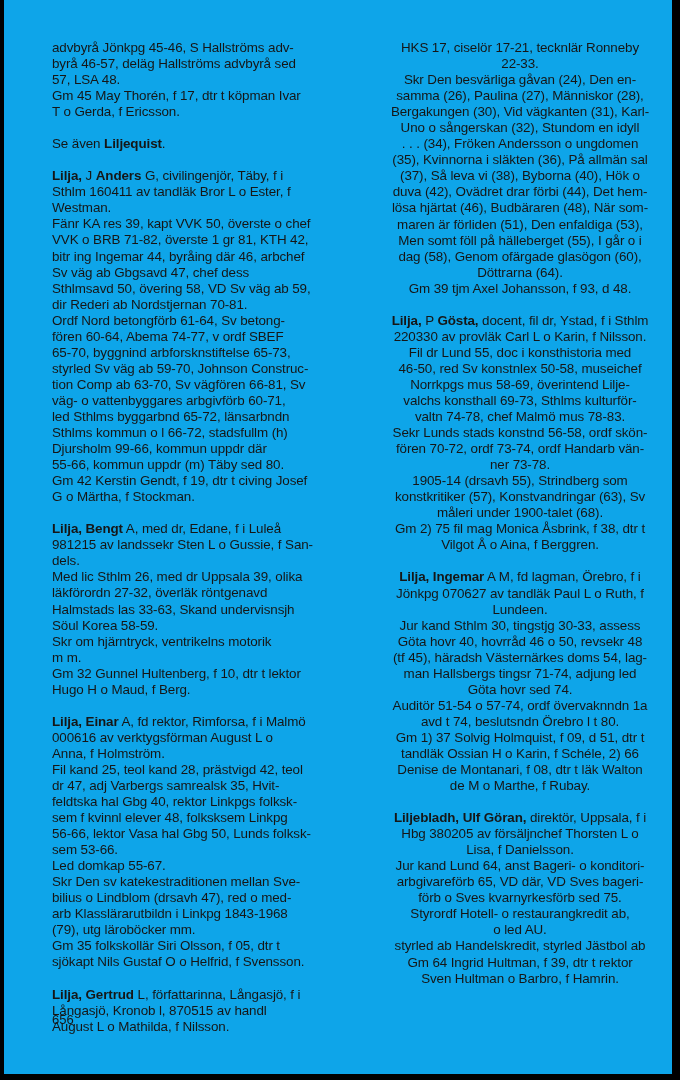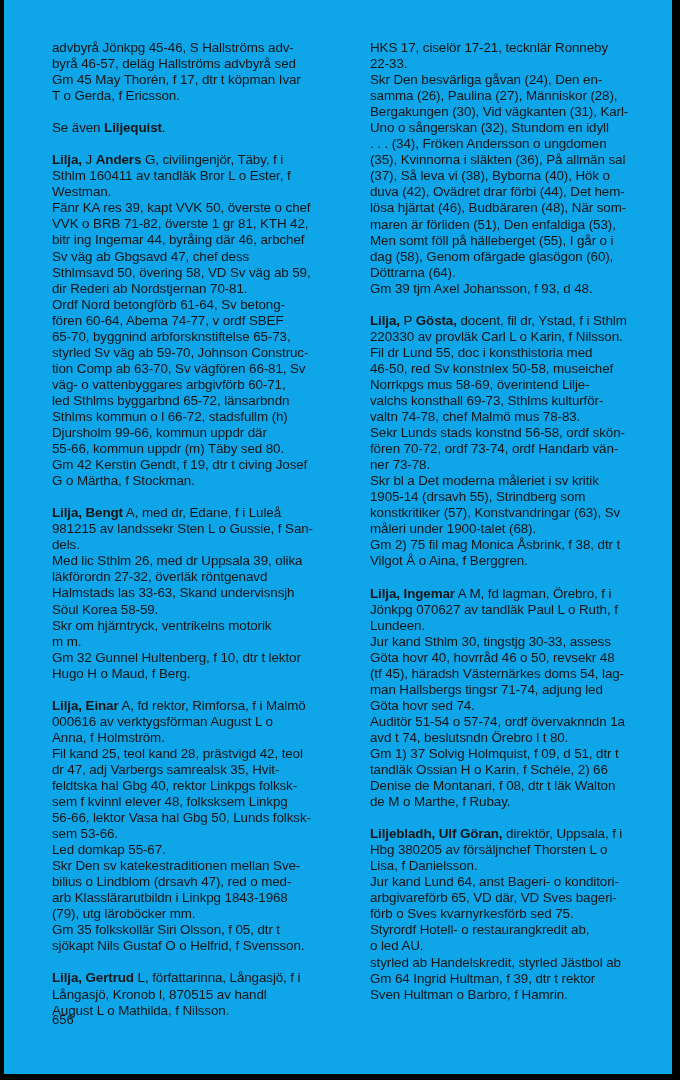--- a/index.html
+++ b/index.html
@@ -17,39 +17,40 @@
   }
   .col {
     position: absolute;
     top: 40px;
     font-size: 13.4px;
     line-height: 16.05px;
     color: #161616;
     letter-spacing: -0.1px;
   }
   .col.left { left: 48px; width: 285px; }
-  .col.right { left: 366px; width: 300px; }
+  .col.right { left: 366px; width: 300px; text-align: center; }
   .entry { margin: 0 0 16px 0; }
   .line { display: block; white-space: nowrap; }
   b { font-weight: bold; }
   .pagenum {
     position: absolute;
     left: 48px; top: 1012px;
     font-size: 13px; color: #161616;
   }
 </style>
 </head>
 <body>
 
 <div class="page">
 
   <div class="col left">
     <div class="entry">
       <span class="line">advbyrå Jönkpg 45-46, S Hallströms adv-</span>
       <span class="line">byrå 46-57, deläg Hallströms advbyrå sed</span>
+      <span class="line">57, LSA 48.</span>
       <span class="line">Gm 45 May Thorén, f 17, dtr t köpman Ivar</span>
       <span class="line">T o Gerda, f Ericsson.</span>
     </div>
 
     <div class="entry">
       <span class="line"><span>Se även </span><b>Liljequist</b><span>.</span></span>
     </div>
 
     <div class="entry">
       <span class="line"><b>Lilja,</b><span> J </span><b>Anders</b><span> G, civilingenjör, Täby, f i</span></span>
@@ -139,21 +140,20 @@
       <span class="line"><b>Lilja,</b><span> P </span><b>Gösta,</b><span> docent, fil dr, Ystad, f i Sthlm</span></span>
       <span class="line">220330 av provläk Carl L o Karin, f Nilsson.</span>
       <span class="line">Fil dr Lund 55, doc i konsthistoria med</span>
       <span class="line">46-50, red Sv konstnlex 50-58, museichef</span>
       <span class="line">Norrkpgs mus 58-69, överintend Lilje-</span>
       <span class="line">valchs konsthall 69-73, Sthlms kulturför-</span>
       <span class="line">valtn 74-78, chef Malmö mus 78-83.</span>
       <span class="line">Sekr Lunds stads konstnd 56-58, ordf skön-</span>
       <span class="line">fören 70-72, ordf 73-74, ordf Handarb vän-</span>
       <span class="line">ner 73-78.</span>
-      <span class="line">Skr bl a Det moderna måleriet i sv kritik</span>
       <span class="line">1905-14 (drsavh 55), Strindberg som</span>
       <span class="line">konstkritiker (57), Konstvandringar (63), Sv</span>
       <span class="line">måleri under 1900-talet (68).</span>
       <span class="line">Gm 2) 75 fil mag Monica Åsbrink, f 38, dtr t</span>
       <span class="line">Vilgot Å o Aina, f Berggren.</span>
     </div>
 
     <div class="entry">
       <span class="line"><b>Lilja,</b><span> </span><b>Ingemar</b><span> A M, fd lagman, Örebro, f i</span></span>
       <span class="line">Jönkpg 070627 av tandläk Paul L o Ruth, f</span>

